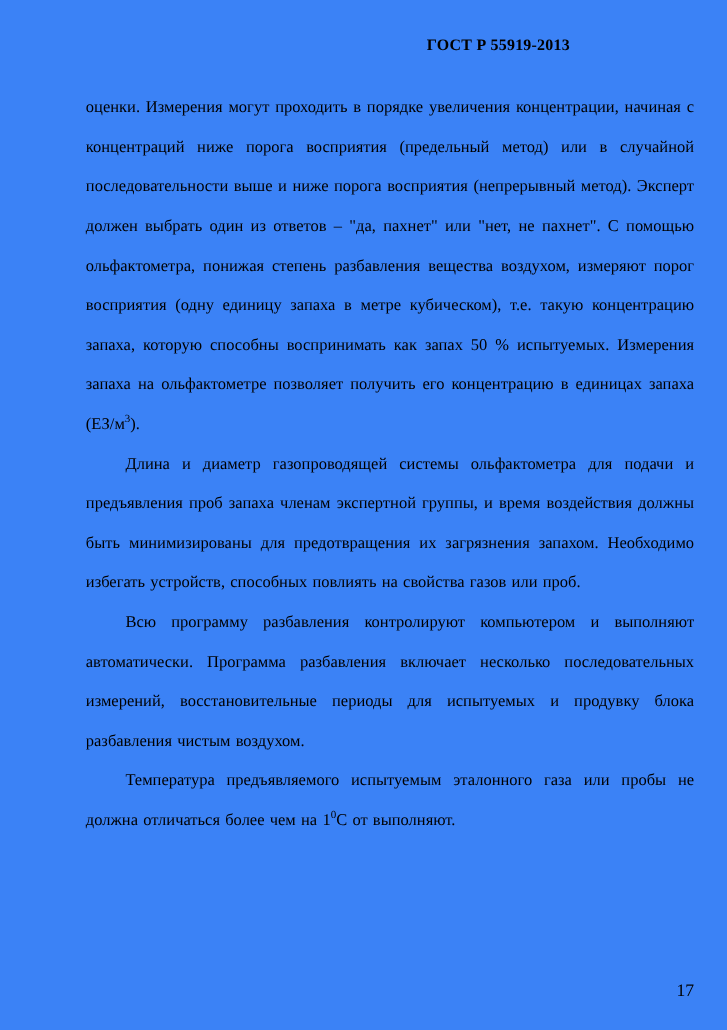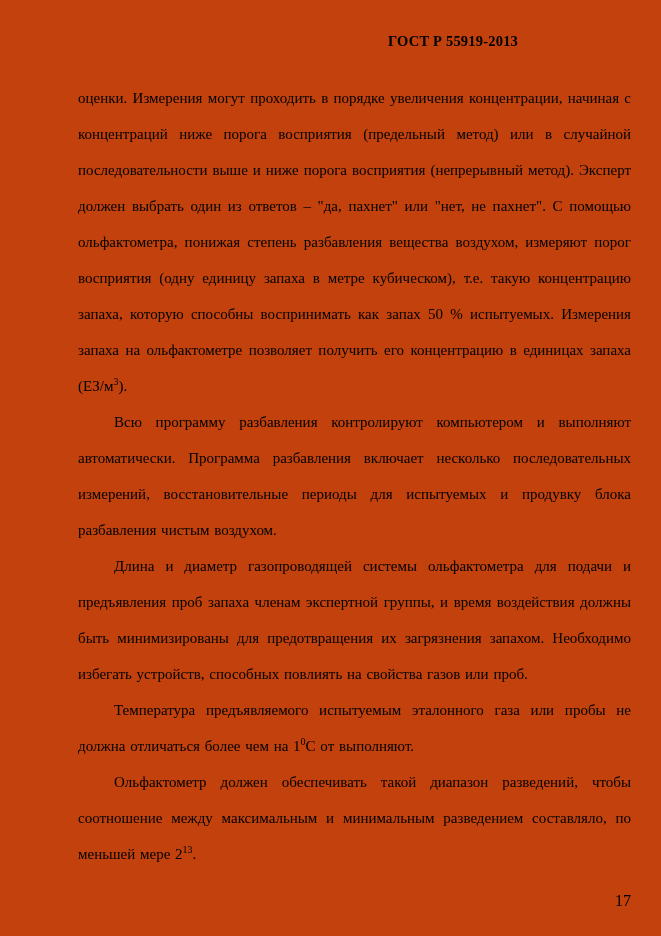--- a/index.html
+++ b/index.html
@@ -11,21 +11,21 @@
     width: 661px;
     height: 936px;
     font-family: "Liberation Serif", "DejaVu Serif", serif;
     color: #000000;
     position: relative;
     overflow: hidden;
   }
   .page {
     position: absolute;
     inset: 0;
-    background: #c2410c;
+    background: #3b82f6;
   }
   .doc-header {
     position: absolute;
     top: 33px;
     left: 388px;
     font-size: 14.5px;
     font-weight: bold;
     letter-spacing: 0.2px;
     white-space: nowrap;
   }
@@ -63,25 +63,24 @@
 <body>
 
 <div class="page">
 
   <div class="doc-header">ГОСТ Р 55919-2013</div>
 
   <div class="doc-body">
 
     <p class="no-indent"><span>оценки. Измерения могут проходить в порядке увеличения концентрации, начиная с концентраций ниже порога восприятия (предельный метод) или в случайной последовательности выше и ниже порога восприятия (непрерывный метод). Эксперт должен выбрать один из ответов – "да, пахнет" или "нет, не пахнет". С помощью ольфактометра, понижая степень разбавления вещества воздухом, измеряют порог восприятия (одну единицу запаха в метре кубическом), т.е. такую концентрацию запаха, которую способны воспринимать как запах 50 % испытуемых. Измерения запаха на ольфактометре позволяет получить его концентрацию в единицах запаха (ЕЗ/м</span><sup class="sup">3</sup><span>).</span></p>
 
+    <p>Длина и диаметр газопроводящей системы ольфактометра для подачи и предъявления проб запаха членам экспертной группы, и время воздействия должны быть минимизированы для предотвращения их загрязнения запахом. Необходимо избегать устройств, способных повлиять на свойства газов или проб.</p>
+
     <p>Всю программу разбавления контролируют компьютером и выполняют автоматически. Программа разбавления включает несколько последовательных измерений, восстановительные периоды для испытуемых и продувку блока разбавления чистым воздухом.</p>
-
-    <p>Длина и диаметр газопроводящей системы ольфактометра для подачи и предъявления проб запаха членам экспертной группы, и время воздействия должны быть минимизированы для предотвращения их загрязнения запахом. Необходимо избегать устройств, способных повлиять на свойства газов или проб.</p>
 
     <p><span>Температура предъявляемого испытуемым эталонного газа или пробы не должна отличаться более чем на 1</span><sup class="sup">0</sup><span>С от выполняют.</span></p>
 
-    <p><span>Ольфактометр должен обеспечивать такой диапазон разведений, чтобы соотношение между максимальным и минимальным разведением составляло, по меньшей мере 2</span><sup class="sup">13</sup><span>.</span></p>
 
   </div>
 
   <div class="page-number">17</div>
 
 </div>
 
 </body></html>

